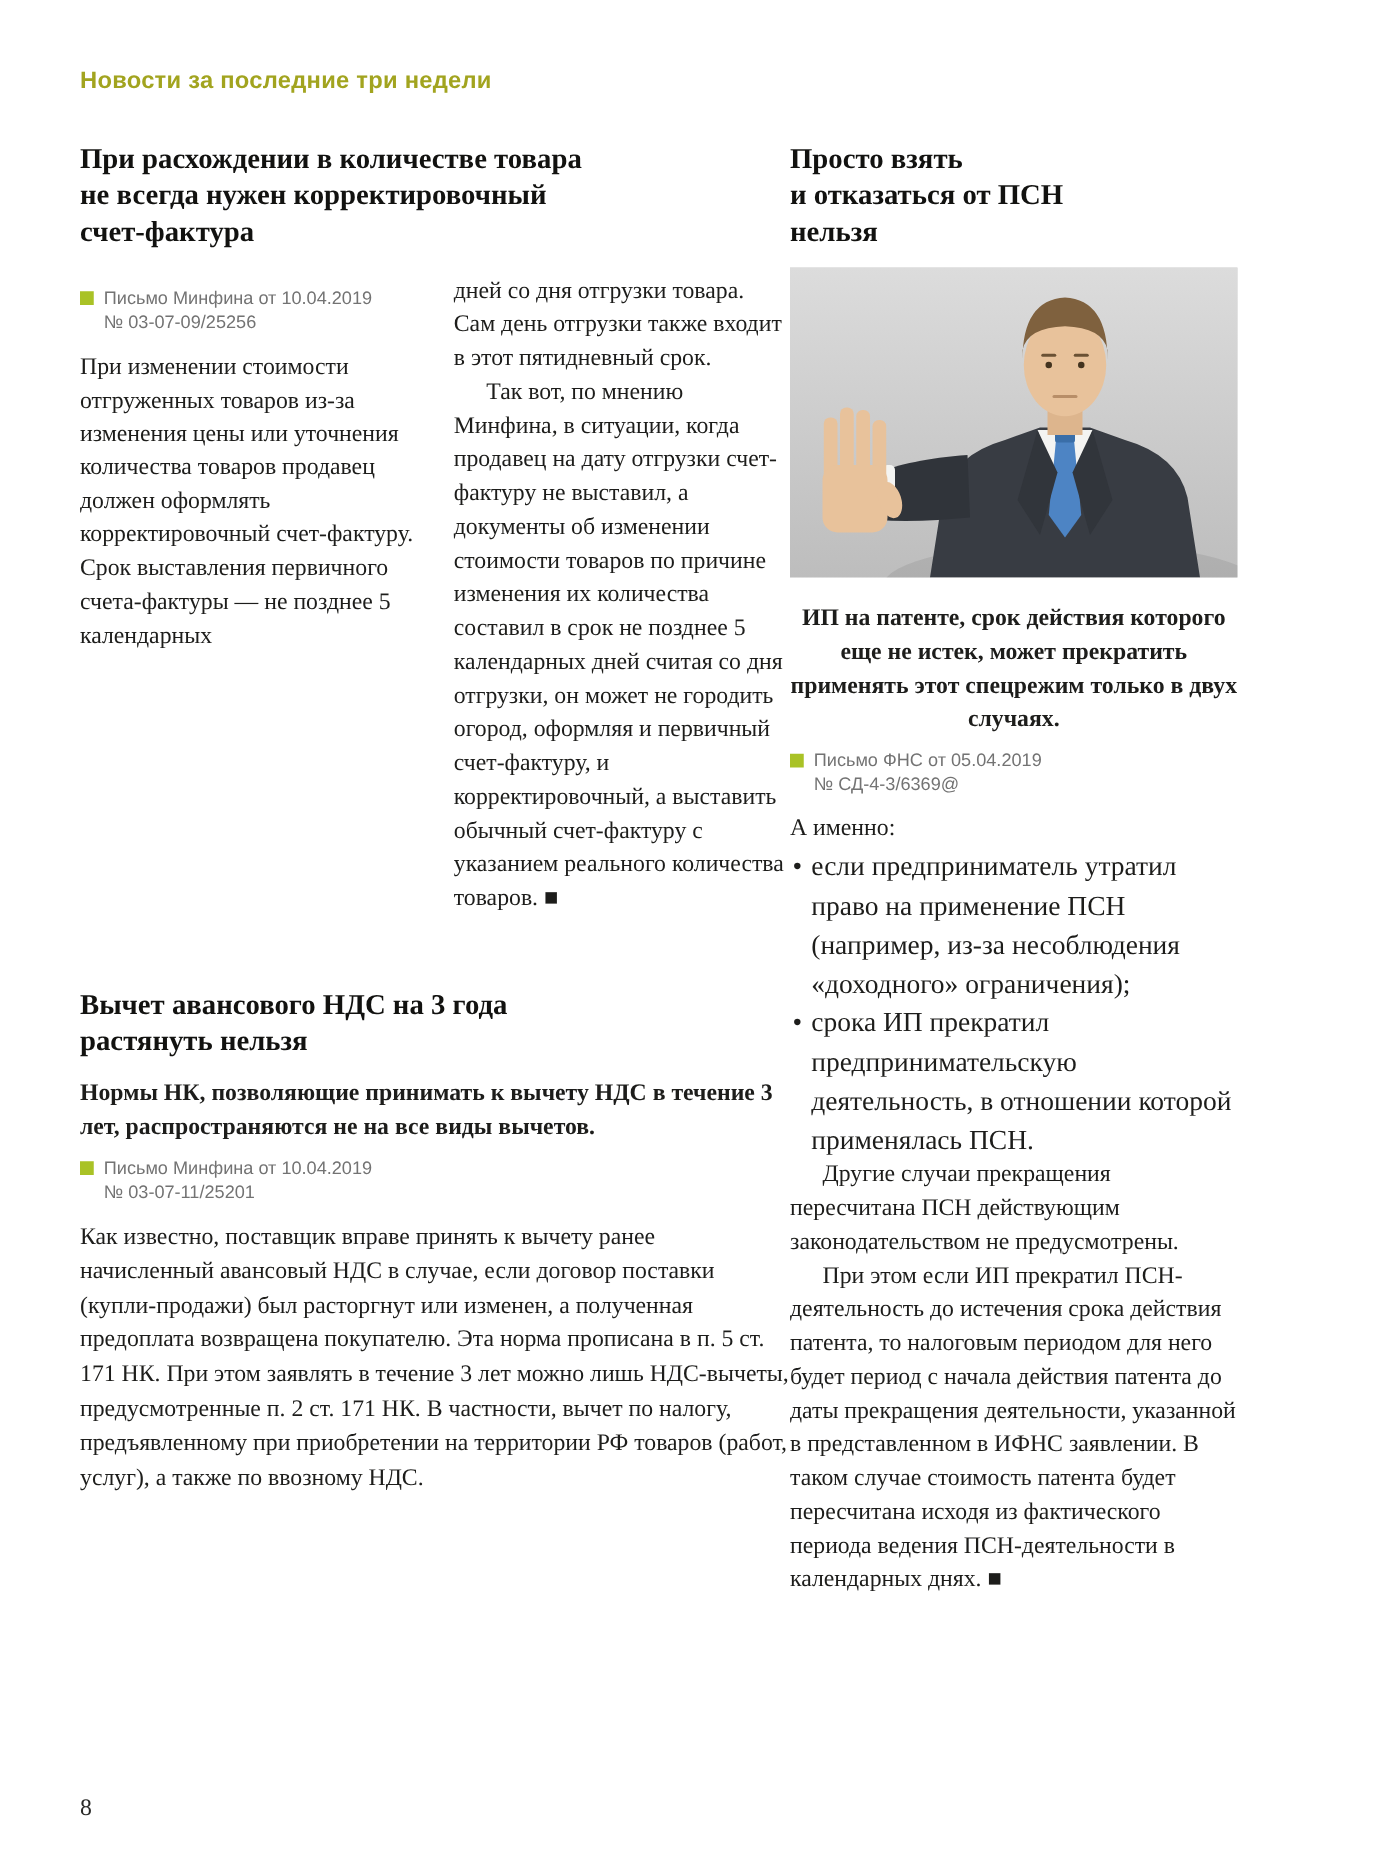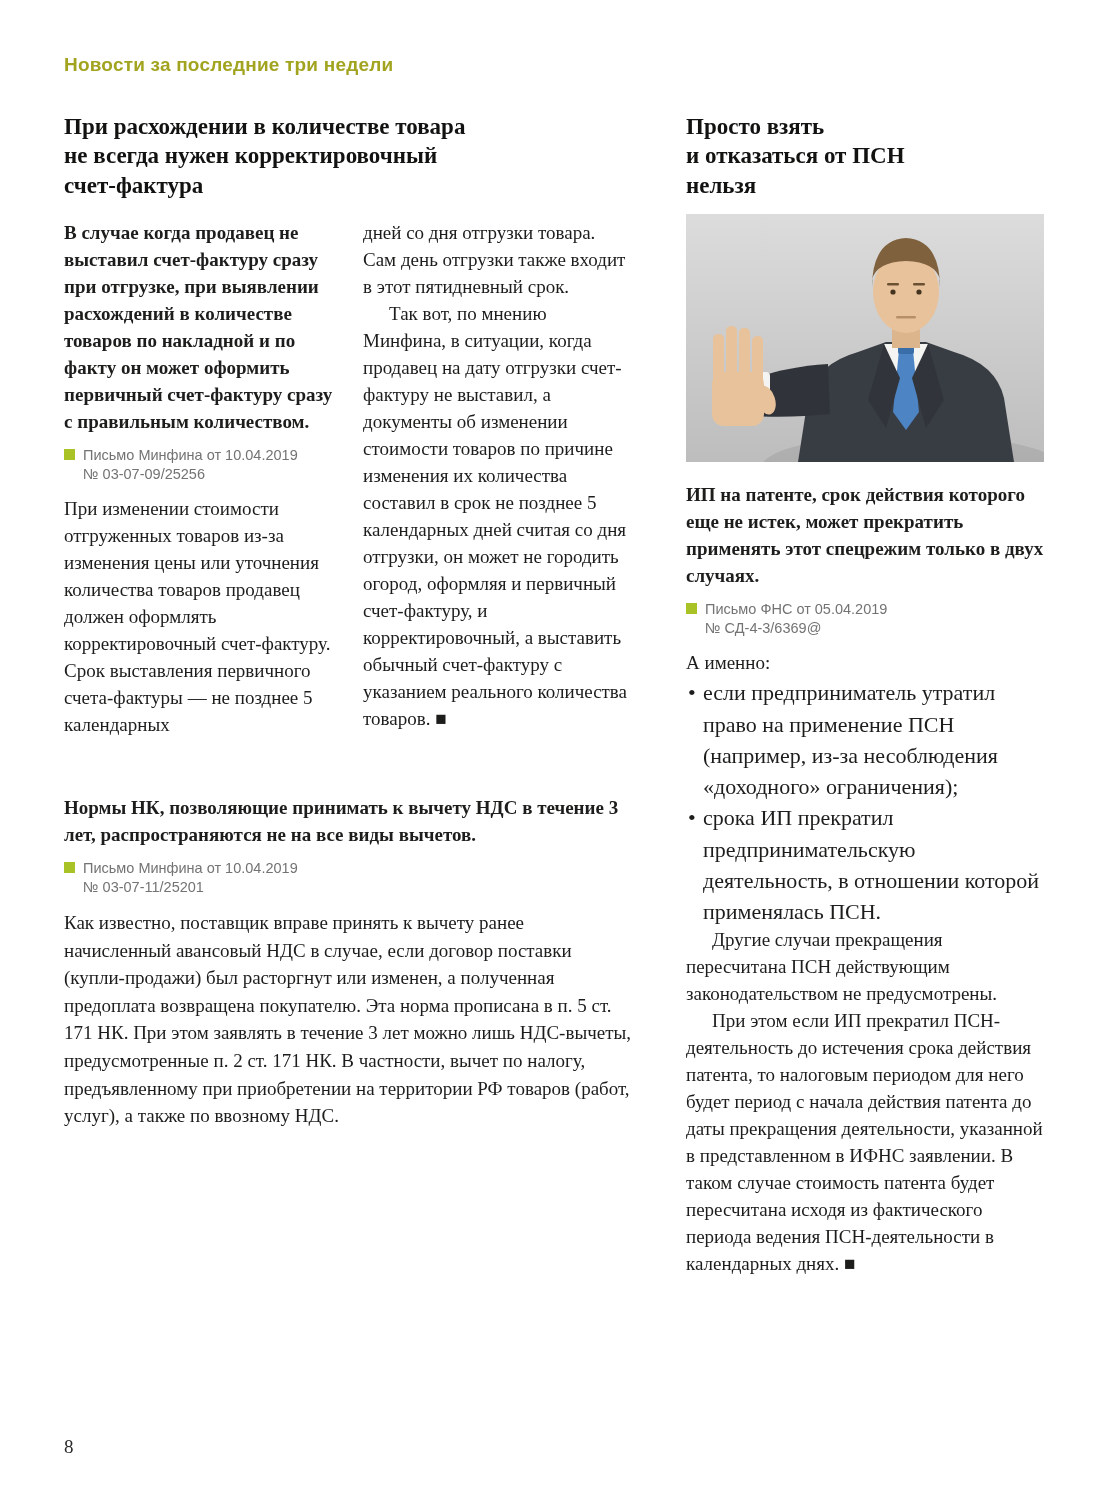--- a/index.html
+++ b/index.html
@@ -15,21 +15,21 @@
   }
   .page{
     position:relative;width:1104px;height:1500px;
     padding:54px 64px 0 64px;overflow:hidden;
   }
   .kicker{
     font-family:"Liberation Sans", sans-serif;
     font-weight:bold;font-size:19px;color:var(--olive);
     margin-bottom:36px;letter-spacing:.2px;
   }
-  .content{display:flex;gap:54px;}
+  .content{display:flex;}
   .left-region{width:568px;flex:0 0 568px;}
   .right-region{width:358px;flex:0 0 358px;}
 
   .title{
     font-size:23px;line-height:1.28;font-weight:bold;margin:0 0 20px 0;
     white-space:pre-line;color:#121210;
   }
   .two-col{display:flex;gap:30px;}
   .col{width:269px;flex:0 0 269px;}
 
@@ -52,21 +52,21 @@
   .article-2{margin-top:56px;}
   .article-2 .title{margin-bottom:14px;}
   .article-2 .lead{margin-bottom:4px;}
   .article-2 .body{line-height:1.45;}
 
   .photo{
     width:358px;height:248px;margin:0 0 20px 0;display:block;
     background:#cfcfcf;
   }
   .right-region .title{margin-bottom:14px;}
-  .right-region .lead{margin-bottom:4px;}
+  .right-region .lead{margin-bottom:4px;text-align:center;}
 
   ul.bullets{margin:0;padding:0;list-style:none;}
   ul.bullets li{
     position:relative;padding-left:17px;
     font-size:22px;line-height:1.42;
   }
   ul.bullets li::before{
     content:"\2022";position:absolute;left:2px;top:0;
   }
 
@@ -85,38 +85,39 @@
   <div class="content">
 
     <div class="left-region">
 
       <section class="article">
         <h2 class="title">При расхождении в количестве товара
 не всегда нужен корректировочный
 счет-фактура</h2>
         <div class="two-col">
           <div class="col">
-            <p class="lead">В случае когда продавец не выставил счет-фактуру сразу при отгрузке, при выявлении расхождений в количестве товаров по накладной и по факту он может оформить первичный счет-фактуру сразу с правильным количеством.</p>
             <div class="ref">
               <span class="ref-square"></span>
               <span class="ref-text">
                 <span>Письмо Минфина от 10.04.2019</span><br>
                 <span>№ 03-07-09/25256</span>
               </span>
             </div>
             <p class="body">При изменении стоимости отгруженных товаров из-за изменения цены или уточнения количества товаров продавец должен оформлять корректировочный счет-фактуру. Срок выставления первичного счета-фактуры — не позднее 5 календарных</p>
           </div>
           <div class="col">
             <p class="body">дней со дня отгрузки товара. Сам день отгрузки также входит в этот пятидневный срок.</p>
             <p class="body indent">Так вот, по мнению Минфина, в ситуации, когда продавец на дату отгрузки счет-фактуру не выставил, а документы об изменении стоимости товаров по причине изменения их количества составил в срок не позднее 5 календарных дней считая со дня отгрузки, он может не городить огород, оформляя и первичный счет-фактуру, и корректировочный, а выставить обычный счет-фактуру с указанием реального количества товаров. ■</p>
           </div>
         </div>
       </section>
 
       <section class="article article-2">
+        <h2 class="title">Вычет авансового НДС на 3 года
+растянуть нельзя</h2>
         <p class="lead">Нормы НК, позволяющие принимать к вычету НДС в течение 3 лет, распространяются не на все виды вычетов.</p>
         <div class="ref">
           <span class="ref-square"></span>
           <span class="ref-text">
             <span>Письмо Минфина от 10.04.2019</span><br>
             <span>№ 03-07-11/25201</span>
           </span>
         </div>
         <p class="body">Как известно, поставщик вправе принять к вычету ранее начисленный авансовый НДС в случае, если договор поставки (купли-продажи) был расторгнут или изменен, а полученная предоплата возвращена покупателю. Эта норма прописана в п. 5 ст. 171 НК. При этом заявлять в течение 3 лет можно лишь НДС-вычеты, предусмотренные п. 2 ст. 171 НК. В частности, вычет по налогу, предъявленному при приобретении на территории РФ товаров (работ, услуг), а также по ввозному НДС.</p>
       </section>

